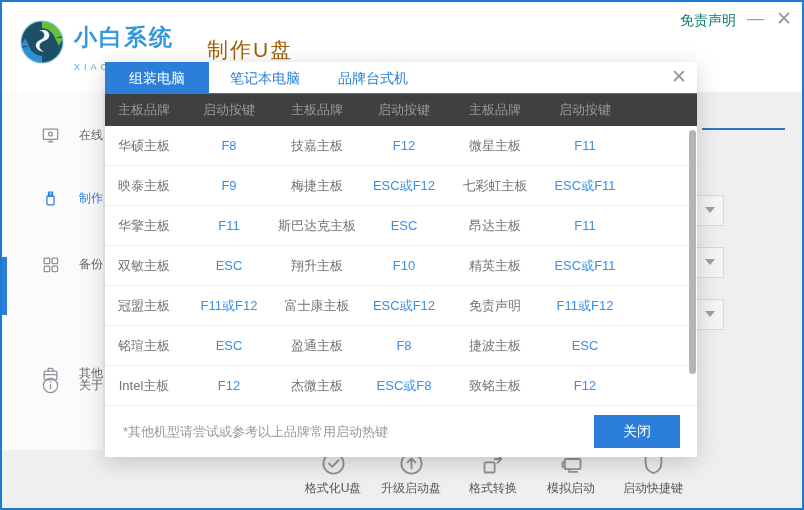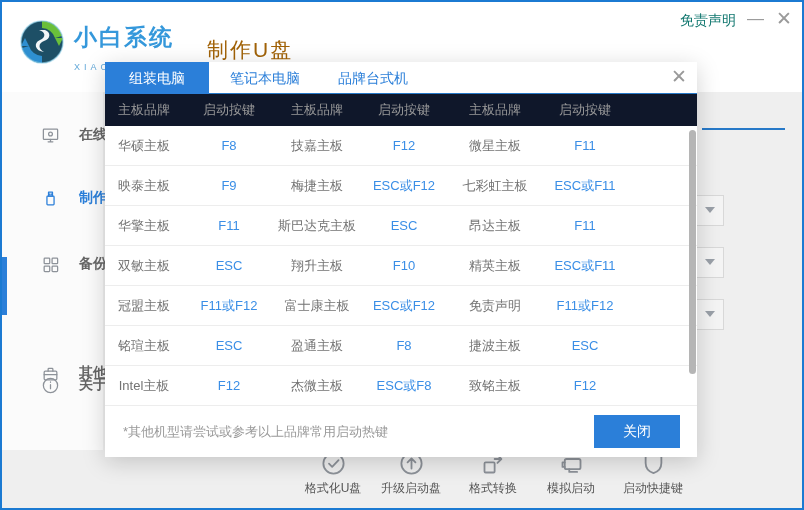--- a/index.html
+++ b/index.html
@@ -19,42 +19,42 @@
   .page-title { position:absolute; left:205px; top:34px; font-size:21px; color:#a16207; letter-spacing:2px; }
   .disclaimer { position:absolute; right:66px; top:10px; font-size:14px; color:#0f766e; cursor:pointer; }
   .win-btn { position:absolute; top:6px; font-size:17px; color:#9a9a9a; cursor:pointer; line-height:22px; }
   .btn-min { right:38px; }
   .btn-close { right:10px; font-size:19px; }
   
   .content-bg { position:absolute; left:0; top:90px; right:0; bottom:0; background:#efefef; }
   .sidebar { position:absolute; left:0; top:90px; width:101px; height:358px; background:#fbfbfb; }
   .side-item { position:absolute; left:0; width:101px; height:26px; display:flex; align-items:center; cursor:pointer; }
   .side-item .s-icon { position:absolute; left:39px; width:19px; height:19px; }
-  .side-item .s-label { position:absolute; left:77px; font-size:14px; color:#666; white-space:nowrap;font-weight:bold; }
+  .side-item .s-label { position:absolute; left:77px; font-size:12px; color:#666; white-space:nowrap; }
   .side-item.active .s-label { color:#2b7fd9; }
   .active-bar { position:absolute; left:0; top:165px; width:5px; height:58px; background:#2b7fd9; }
   .bg-blue-line { position:absolute; left:700px; top:126px; width:83px; height:2px; background:#2779c8; }
   .bg-select { position:absolute; left:660px; width:62px; height:31px; background:#f4f4f4; border:1px solid #d8d8d8; }
   .bg-select .caret { position:absolute; right:8px; top:11px; width:0; height:0; border-left:5px solid transparent; border-right:5px solid transparent; border-top:6px solid #9aa0a8; }
   
   .toolbar { position:absolute; left:4px; bottom:8px; right:0; height:50px; }
   .tool-item { position:absolute; width:90px; text-align:center; cursor:pointer; }
   .tool-item svg { width:27px; height:27px; display:block; margin:0 auto; }
   .tool-label { font-size:12px; color:#555; margin-top:3px; white-space:nowrap; }
   
   .modal { position:absolute; left:103px; top:60px; width:592px; height:395px; background:#fff;
            box-shadow:0 5px 22px rgba(0,0,0,0.18); }
   .tabbar { position:relative; height:32px; border-bottom:1px solid #2779c8; display:flex; }
   .tab { height:32px; line-height:32px; text-align:center; font-size:14px; color:#2b7fd9; cursor:pointer; }
   .tab1 { width:104px; }
   .tab2 { width:112px; }
   .tab3 { width:104px; }
   .tab.active { background:#2b7fd9; color:#fff; }
   .modal-close { position:absolute; right:10px; top:3px; font-size:19px; color:#999; cursor:pointer; }
-  .thead { height:32px; background:#0f172a; display:grid; grid-template-columns:78px 92px 84px 90px 92px 88px 1fr; align-items:center; }
+  .thead { height:32px; background:#404040; display:grid; grid-template-columns:78px 92px 84px 90px 92px 88px 1fr; align-items:center; }
   .thead div { font-size:13px; color:#999; text-align:center; }
   .trow { height:40px; border-bottom:1px solid #ededed; display:grid; grid-template-columns:78px 92px 84px 90px 92px 88px 1fr; align-items:center; }
   .trow .brand { font-size:13px; color:#737373; text-align:center; white-space:nowrap; }
   .trow .bkey { font-size:13px; color:#3a8ee6; text-align:center; white-space:nowrap; }
   .scroll-thumb { position:absolute; right:1px; top:68px; width:7px; height:244px; background:#b5b5b5; border-radius:4px; cursor:pointer; }
   .modal-foot { position:absolute; left:0; bottom:0; width:100%; height:51px; }
   .foot-note { position:absolute; left:18px; top:17px; font-size:13px; color:#999; }
   .close-btn { position:absolute; left:489px; top:9px; width:86px; height:33px; background:#2b7fd9; color:#fff;
                font-size:14px; text-align:center; line-height:33px; cursor:pointer; }
   svg .st { fill:none; stroke:#8d9299; stroke-width:1.6; stroke-linecap:round; stroke-linejoin:round; }

